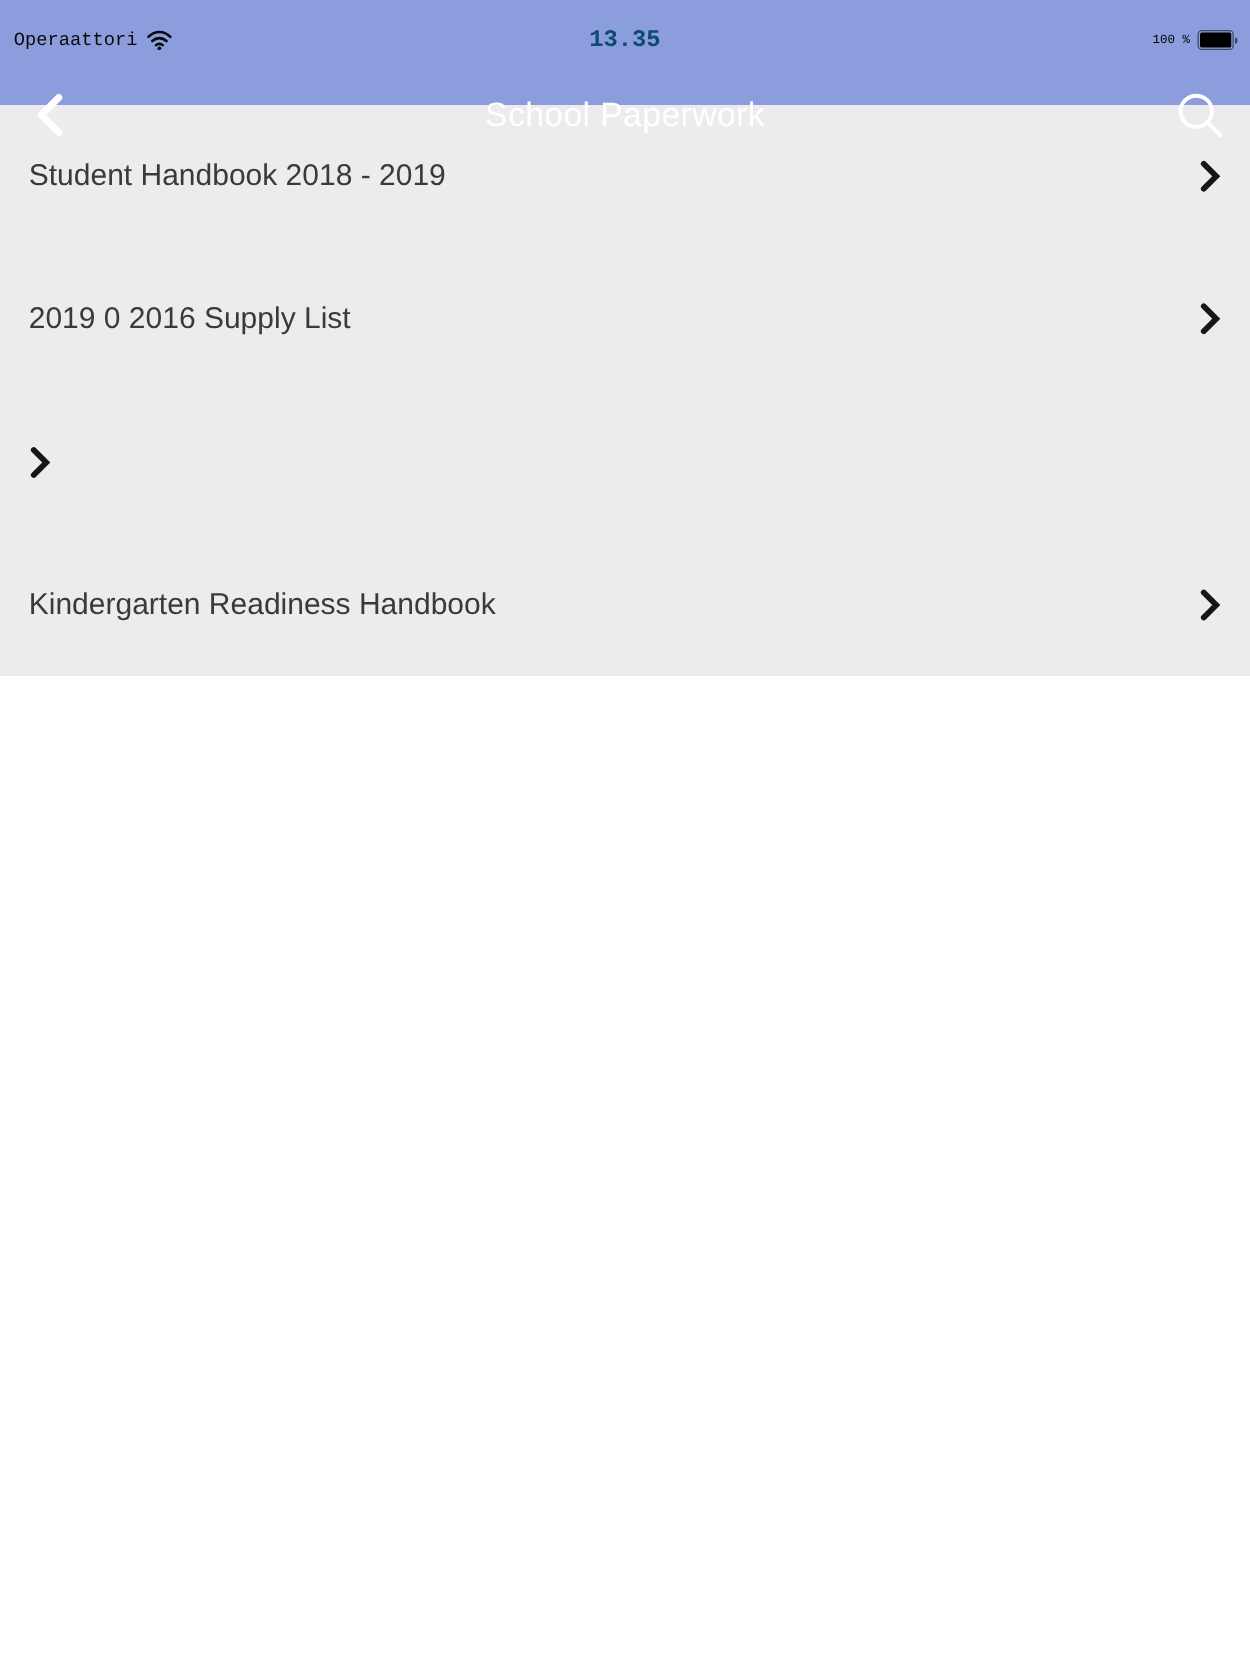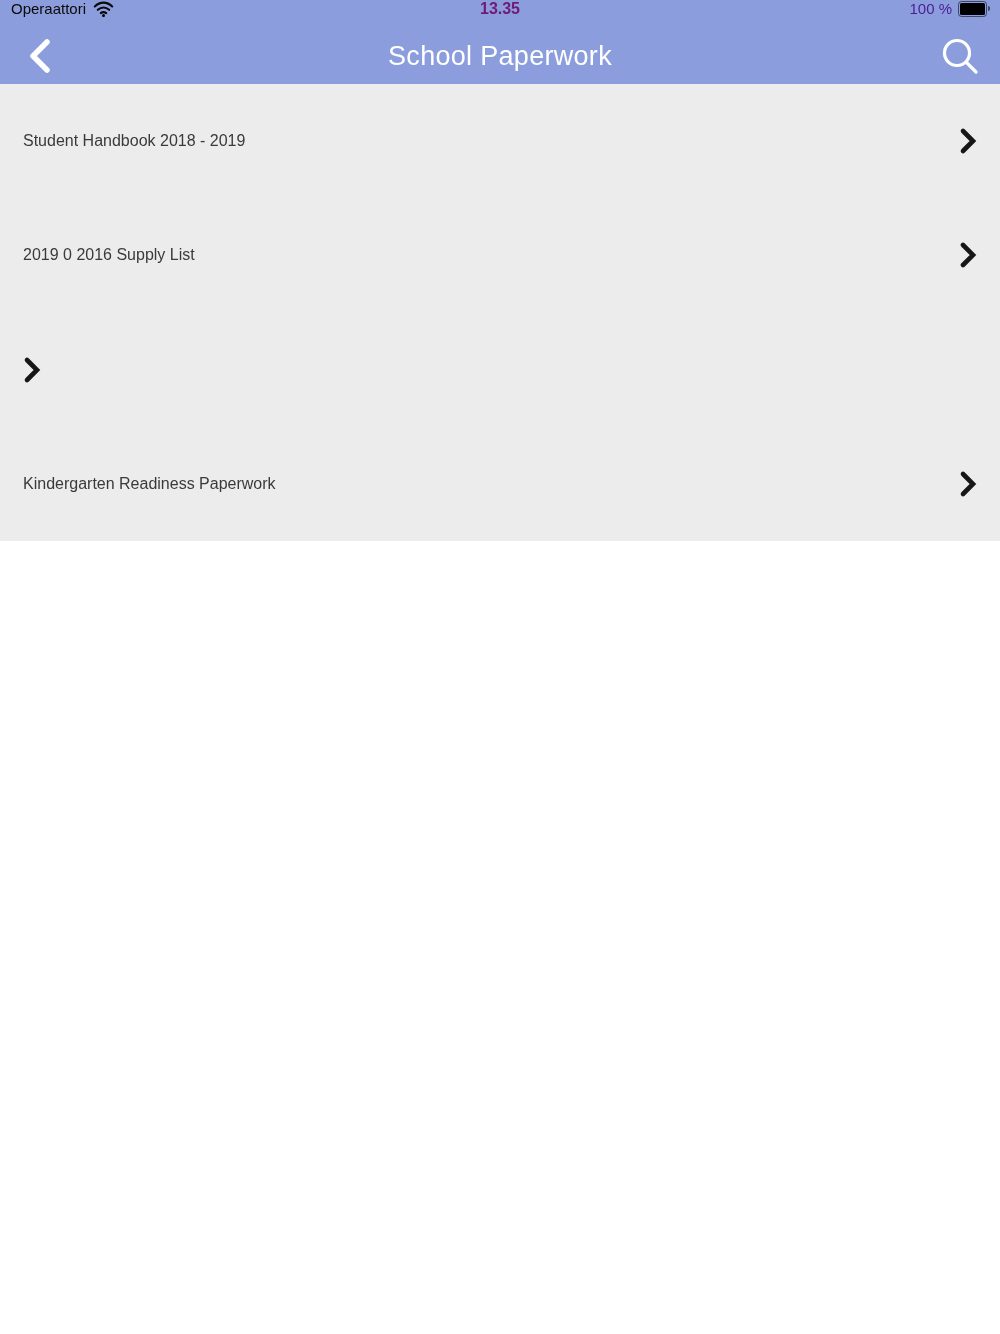--- a/index.html
+++ b/index.html
@@ -16,47 +16,48 @@
   
   .header {
     background: var(--header_blue, #8b9ddc);
     height: 84px;
   }
 
   .status-bar {
     position: relative;
     height: 28px;
     display: flex;
-    align-items: flex-start;
-    padding: 0 10px;
+    align-items: center;
+    padding: 18px 10px;
     color: #000;
     font-size: 15px;
+    font-family: Liberation Mono, monospace;
   }
   .carrier-group {
     display: flex;
     align-items: center;
     gap: 7px;
     padding-left: 1px;
   }
   .carrier-label { font-size: 15px; color: #0a0a0a; }
   .status-time {
     position: absolute;
     left: 50%;
     transform: translateX(-50%);
     font-weight: 700;
-    font-size: 16px;
-    color: #701a75;
+    font-size: 19px;
+    color: #0c4a6e;
   }
   .battery-group {
     margin-left: auto;
     display: flex;
     align-items: center;
     gap: 6px;
   }
-  .battery-percent { font-size: 15px; color: #4c1d95; margin-left: 40px; }
+  .battery-percent { font-size: 10px; color: #000000; margin-left: 40px; }
   .battery-shape {
     display: flex;
     align-items: center;
   }
   .battery-body {
     width: 25px;
     height: 12px;
     border: 1px solid rgba(0,0,0,0.55);
     border-radius: 3.5px;
     padding: 1px;
@@ -121,21 +122,21 @@
   }
   .list-item {
     height: 114.25px;
     display: flex;
     align-items: center;
     justify-content: space-between;
     padding: 0 23px;
     cursor: pointer;
   }
   .list-item-label {
-    font-size: 16px;
+    font-size: 24px;
     color: var(--row_text, #3a3a3a);
   }
 
   .empty-area {
     background: #ffffff;
     height: 793px;
   }
 </style>
 </head>
 <body>
@@ -210,21 +211,21 @@
 
     <div class="list-item">
       <span class="icon-holder">
         <svg width="18" height="28" viewBox="0 0 18 28">
           <polyline points="4,4 14,14 4,24" fill="none" stroke="#161616" stroke-width="4.6" stroke-linecap="round" stroke-linejoin="miter"></polyline>
         </svg>
       </span>
     </div>
 
     <div class="list-item">
-      <span class="list-item-label">Kindergarten Readiness Paperwork</span>
+      <span class="list-item-label">Kindergarten Readiness Handbook</span>
       <span class="icon-holder">
         <svg width="18" height="28" viewBox="0 0 18 28">
           <polyline points="4,4 14,14 4,24" fill="none" stroke="#161616" stroke-width="4.6" stroke-linecap="round" stroke-linejoin="miter"></polyline>
         </svg>
       </span>
     </div>
 
   </div>
 
   <div class="empty-area"></div>

